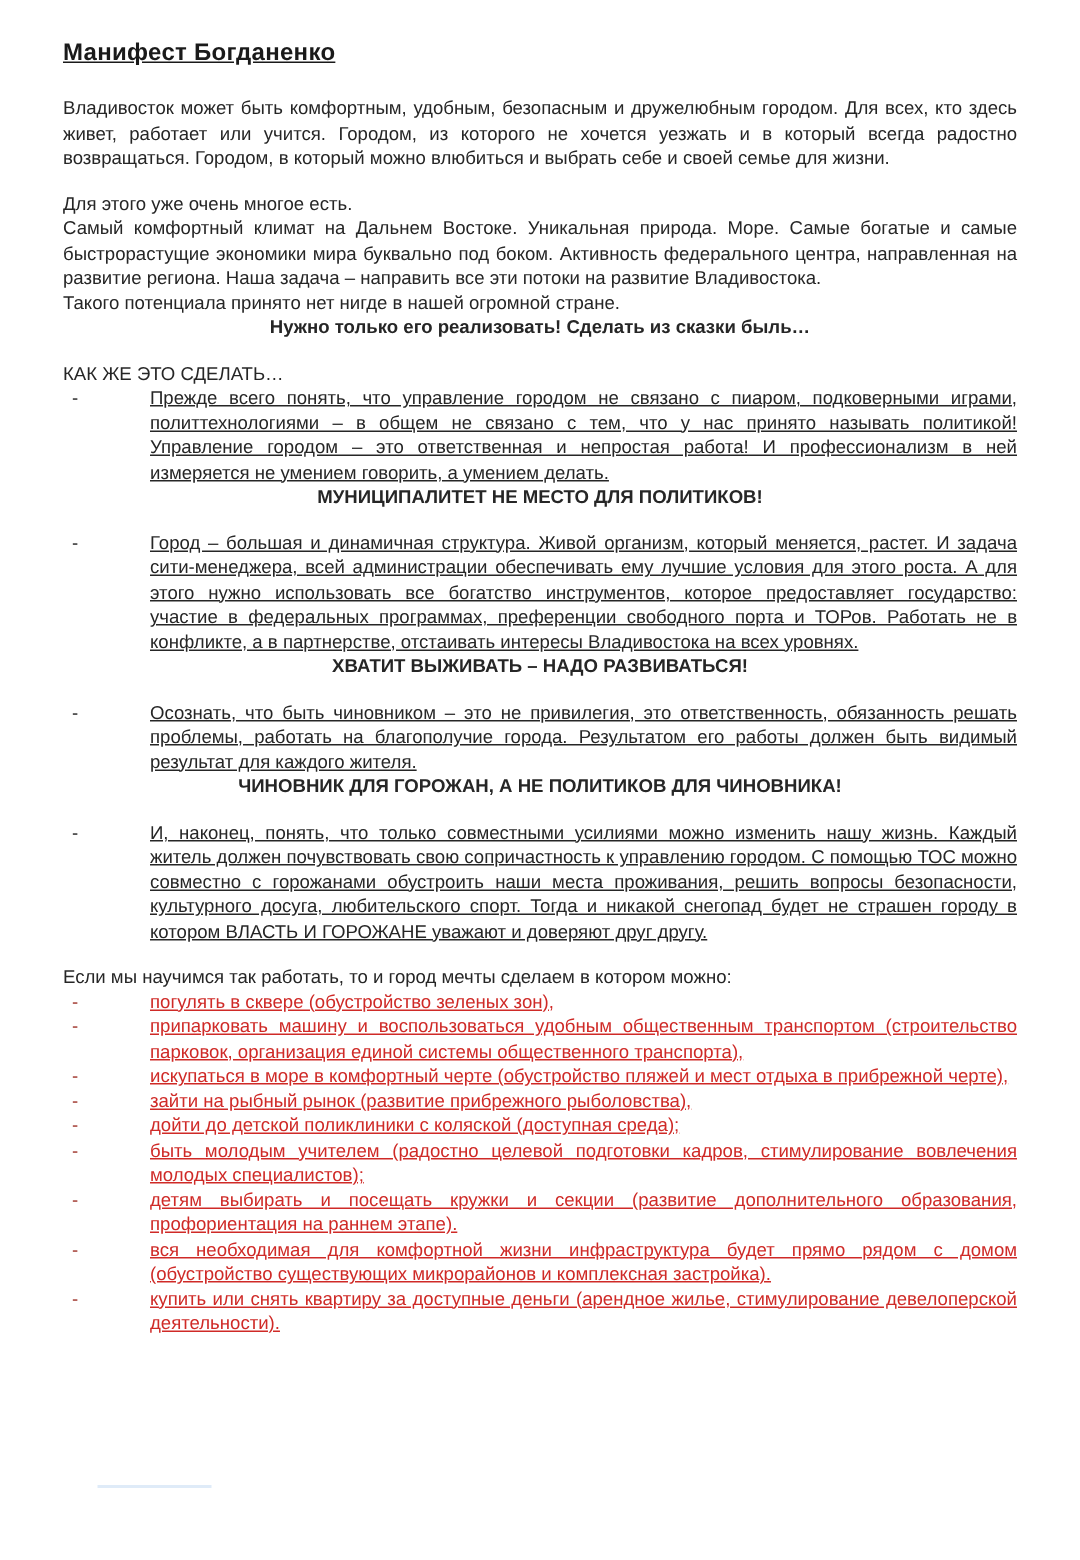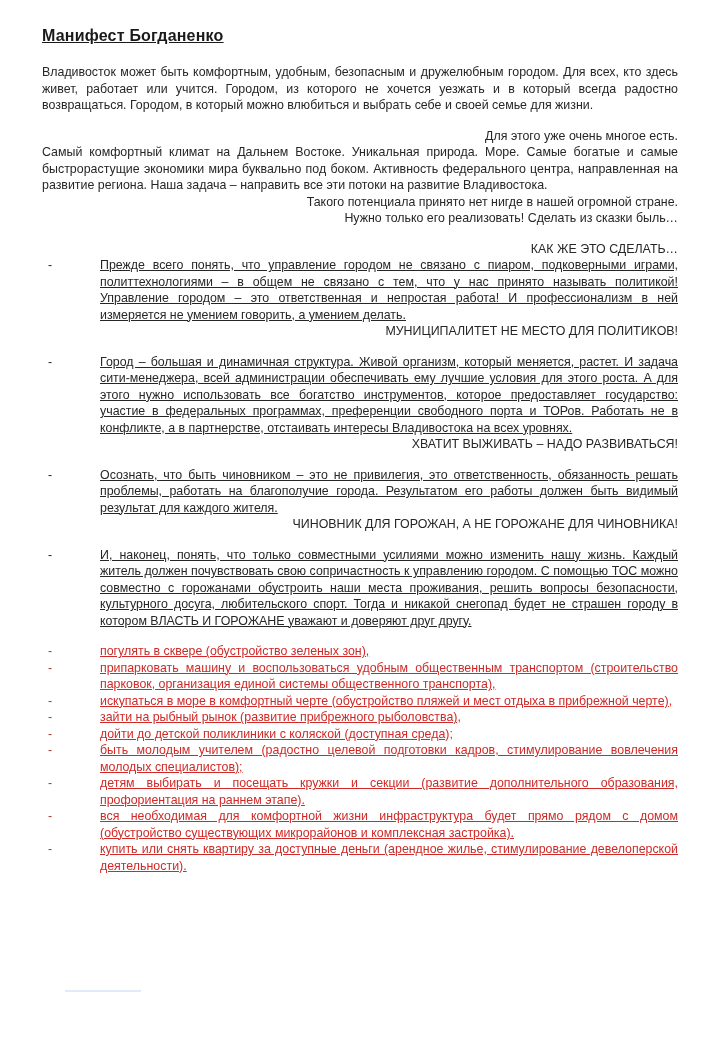--- a/index.html
+++ b/index.html
@@ -17,23 +17,23 @@
   }
   .page{
     padding:24px 42px 0 42px;
     font-size:12.4px;line-height:16.5px;
   }
   .doc-title{
     font-size:16px;line-height:24px;font-weight:bold;color:var(--title-ink);
     text-decoration:underline;margin:0 0 16px 0;letter-spacing:.2px;
   }
   p{margin:0;text-align:justify;}
-  .single{text-align:right;}
+  .single{text-align:left;}
   .gap{height:14px;}
-  .slogan{font-weight:normal;text-align:right;}
+  .slogan{font-weight:bold;text-align:center;}
   .bullet-row{display:flex;align-items:flex-start;}
   .bullet-dash{flex:0 0 58px;padding-left:6px;box-sizing:border-box;}
   .bullet-text{flex:1;margin:0;text-align:justify;text-decoration:underline;}
   .red{color:var(--red);}
   .red-dash{color:var(--red-dash);}
   .closing{color:var(--red);font-weight:bold;text-align:justify;}
   .footer-artifact{
     position:absolute;left:65px;top:990px;width:76px;height:2px;
     background:var(--artifact);opacity:.9;
   }
@@ -71,31 +71,32 @@
     <p class="bullet-text">Город – большая и динамичная структура. Живой организм, который меняется, растет. И задача сити-менеджера, всей администрации обеспечивать ему лучшие условия для этого роста. А для этого нужно использовать все богатство инструментов, которое предоставляет государство: участие в федеральных программах, преференции свободного порта и ТОРов. Работать не в конфликте, а в партнерстве, отстаивать интересы Владивостока на всех уровнях.</p>
   </div>
   <p class="slogan">ХВАТИТ ВЫЖИВАТЬ – НАДО РАЗВИВАТЬСЯ!</p>
 
   <div class="gap"></div>
 
   <div class="bullet-row">
     <span class="bullet-dash">-</span>
     <p class="bullet-text">Осознать, что быть чиновником – это не привилегия, это ответственность, обязанность решать проблемы, работать на благополучие города. Результатом его работы должен быть видимый результат для каждого жителя.</p>
   </div>
-  <p class="slogan">ЧИНОВНИК ДЛЯ ГОРОЖАН, А НЕ ГОРОЖАНЕ ДЛЯ ЧИНОВНИКА!</p>
+  <p class="slogan">ЧИНОВНИК ДЛЯ ГОРОЖАН, А НЕ ПОЛИТИКОВ ДЛЯ ЧИНОВНИКА!</p>
 
   <div class="gap"></div>
 
   <div class="bullet-row">
     <span class="bullet-dash">-</span>
     <p class="bullet-text">И, наконец, понять, что только совместными усилиями можно изменить нашу жизнь. Каждый житель должен почувствовать свою сопричастность к управлению городом. С помощью ТОС можно совместно с горожанами обустроить наши места проживания, решить вопросы безопасности, культурного досуга, любительского спорт. Тогда и никакой снегопад будет не страшен городу в котором ВЛАСТЬ И ГОРОЖАНЕ уважают и доверяют друг другу.</p>
   </div>
 
   <div class="gap"></div>
 
+  <p class="single">Если мы научимся так работать, то и город мечты сделаем в котором можно:</p>
 
   <div class="bullet-row red">
     <span class="bullet-dash red-dash">-</span>
     <p class="bullet-text">погулять в сквере (обустройство зеленых зон),</p>
   </div>
   <div class="bullet-row red">
     <span class="bullet-dash red-dash">-</span>
     <p class="bullet-text">припарковать машину и воспользоваться удобным общественным транспортом (строительство парковок, организация единой системы общественного транспорта),</p>
   </div>
   <div class="bullet-row red">

